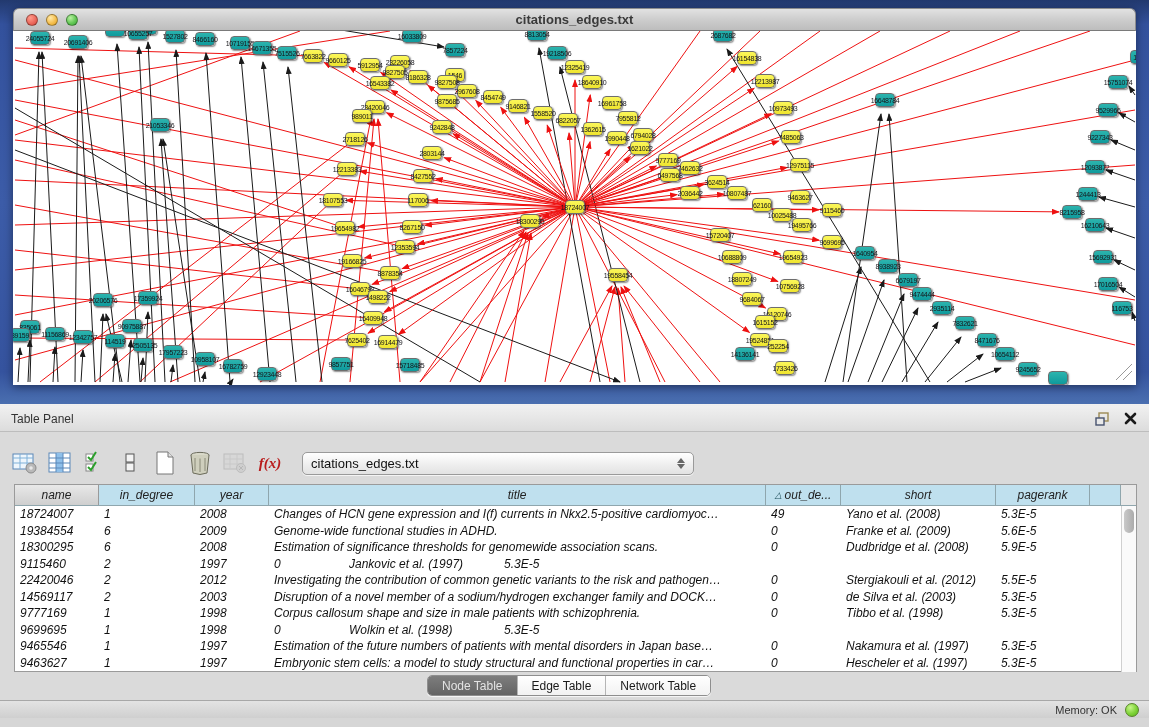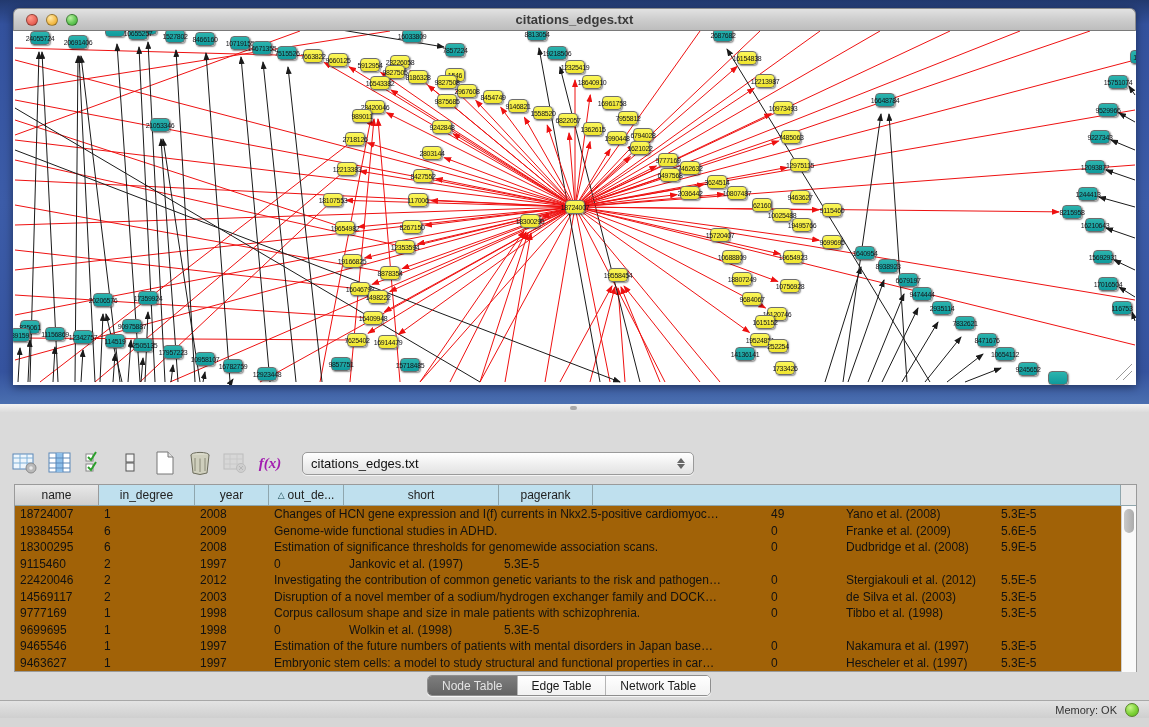--- a/index.html
+++ b/index.html
@@ -36,32 +36,32 @@
   .table-panel { position:absolute; left:0; top:412px; width:1149px; height:288px; background:#dadada; }
   .panel-header { position:absolute; left:0; top:-6px; width:100%; height:26px; display:flex; align-items:center;
     background:linear-gradient(180deg,#f0f0f0,#dcdcdc); border-bottom:1px solid #bdbdbd; }
   .panel-header .ptitle { font-size:12px; color:#333; padding-left:11px; }
   .panel-header .spacer { flex:1; }
   .hdr-icon { width:18px; height:16px; margin-right:10px; cursor:pointer; display:flex; align-items:center; justify-content:center; }
 
   .toolbar { position:absolute; left:8px; top:26px; width:1133px; height:50px; display:flex; align-items:center; }
   .tool-btn { width:34px; height:34px; display:flex; align-items:center; justify-content:center; margin-right:1px; }
   .tool-btn.disabled { opacity:.45; }
-  .fx { font-family:"Liberation Serif",serif; font-style:italic; font-weight:bold; font-size:15px; color:#a21caf; }
+  .fx { font-family:"Liberation Serif",serif; font-style:italic; font-weight:bold; font-size:15px; color:#b91c1c; }
   .combo { margin-left:14px; width:392px; height:23px; border:1px solid #9a9a9a; border-radius:5px;
     background:linear-gradient(180deg,#ffffff,#ededed 60%,#e2e2e2); box-shadow:0 1px 0 rgba(255,255,255,.7);
     display:flex; align-items:center; padding:0 8px; font-size:13px; color:#111; }
   .combo .cval { flex:1; }
   .combo .spin { display:flex; flex-direction:column; gap:1px; align-items:center; }
   .combo .spin i { width:0; height:0; border-left:4px solid transparent; border-right:4px solid transparent; }
   .combo .spin .up { border-bottom:5px solid #666; }
   .combo .spin .dn { border-top:5px solid #666; }
 
   
-  .grid-wrap { position:absolute; left:14px; top:72px; width:1123px; height:188px; background:#a16207; border:1px solid #9a9a9a; }
+  .grid-wrap { position:absolute; left:14px; top:72px; width:1123px; height:188px; background:#ffffff; border:1px solid #9a9a9a;font-style:italic; }
   .grid-head { display:flex; height:21px; background:#d8d8d8; border-bottom:1px solid #8fa6ad; }
   .hcell { border-right:1px solid #8fa6ad; font-size:12px; color:#222; display:flex; align-items:center; justify-content:center; background:#bfe0ee; overflow:hidden; }
   .hcell.gray { background:linear-gradient(180deg,#e8e8e8,#cfcfcf); border-right:1px solid #9a9a9a; }
   .hcell .tri { font-size:9px; margin-right:3px; color:#1a4a55; }
   .hfill { flex:1; background:#bfe0ee; border-right:1px solid #8fa6ad; }
   .hscroll-corner { width:15px; background:#e8e8e8; }
   .grid-body { position:relative; height:166px; overflow:hidden; }
   .grow { display:flex; height:16.5px; }
   .gcell { font-size:12px; color:#111; padding:1px 0 0 5px; white-space:nowrap; overflow:hidden; }
   .scrollbar { position:absolute; right:0; top:0; width:15px; height:166px; background:#fafafa; border-left:1px solid #d0d0d0; }
@@ -652,20 +652,35 @@
         </div>
     </div>
   </div>
 </div>
 
 <div class="divider">
     <div class="grip"></div>
   </div>
 
 <div class="table-panel">
+  <div class="panel-header">
+    <span class="ptitle">Table Panel</span>
+    <span class="spacer"></span>
+    <span class="hdr-icon">
+      <svg width="15" height="14">
+          <rect x="4" y="1" width="9" height="8" fill="none" stroke="#9c8a55" stroke-width="1.4"></rect>
+          <rect x="1" y="6" width="8" height="7" fill="#e9e9e9" stroke="#46526e" stroke-width="1.4"></rect>
+        </svg>
+    </span>
+    <span class="hdr-icon">
+      <svg width="13" height="13">
+          <path d="M2,2 L11,11 M11,2 L2,11" stroke="#1a1a1a" stroke-width="2.6" stroke-linecap="round"></path>
+        </svg>
+    </span>
+  </div>
 
   <div class="toolbar">
     <span class="tool-btn">
       <svg width="26" height="24">
           <rect x="1" y="3" width="20" height="15" fill="#eef6fc" stroke="#5b87b8"></rect>
           <path d="M1,7 H21 M1,12 H21 M8,3 V18 M15,3 V18" stroke="#7fb0d8" fill="none"></path>
           <circle cx="19" cy="17" r="5" fill="#b9b9b9" stroke="#8a8a8a"></circle>
           <circle cx="19" cy="17" r="1.8" fill="#e8e8e8"></circle>
         </svg>
     </span>
@@ -726,20 +741,23 @@
   <div class="grid-wrap">
     <div class="grid-head" id="grid-head">
         <div class="hcell gray" style="width: 84px;">
           <span>name</span>
         </div>
         <div class="hcell" style="width: 96px;">
           <span>in_degree</span>
         </div>
         <div class="hcell" style="width: 74px;">
           <span>year</span>
+        </div>
+        <div class="hcell" style="width: 497px;">
+          <span>title</span>
         </div>
         <div class="hcell" style="width: 75px;">
           <span class="tri">△</span>
           <span>out_de...</span>
         </div>
         <div class="hcell" style="width: 155px;">
           <span>short</span>
         </div>
         <div class="hcell" style="width: 94px;">
           <span>pagerank</span>

